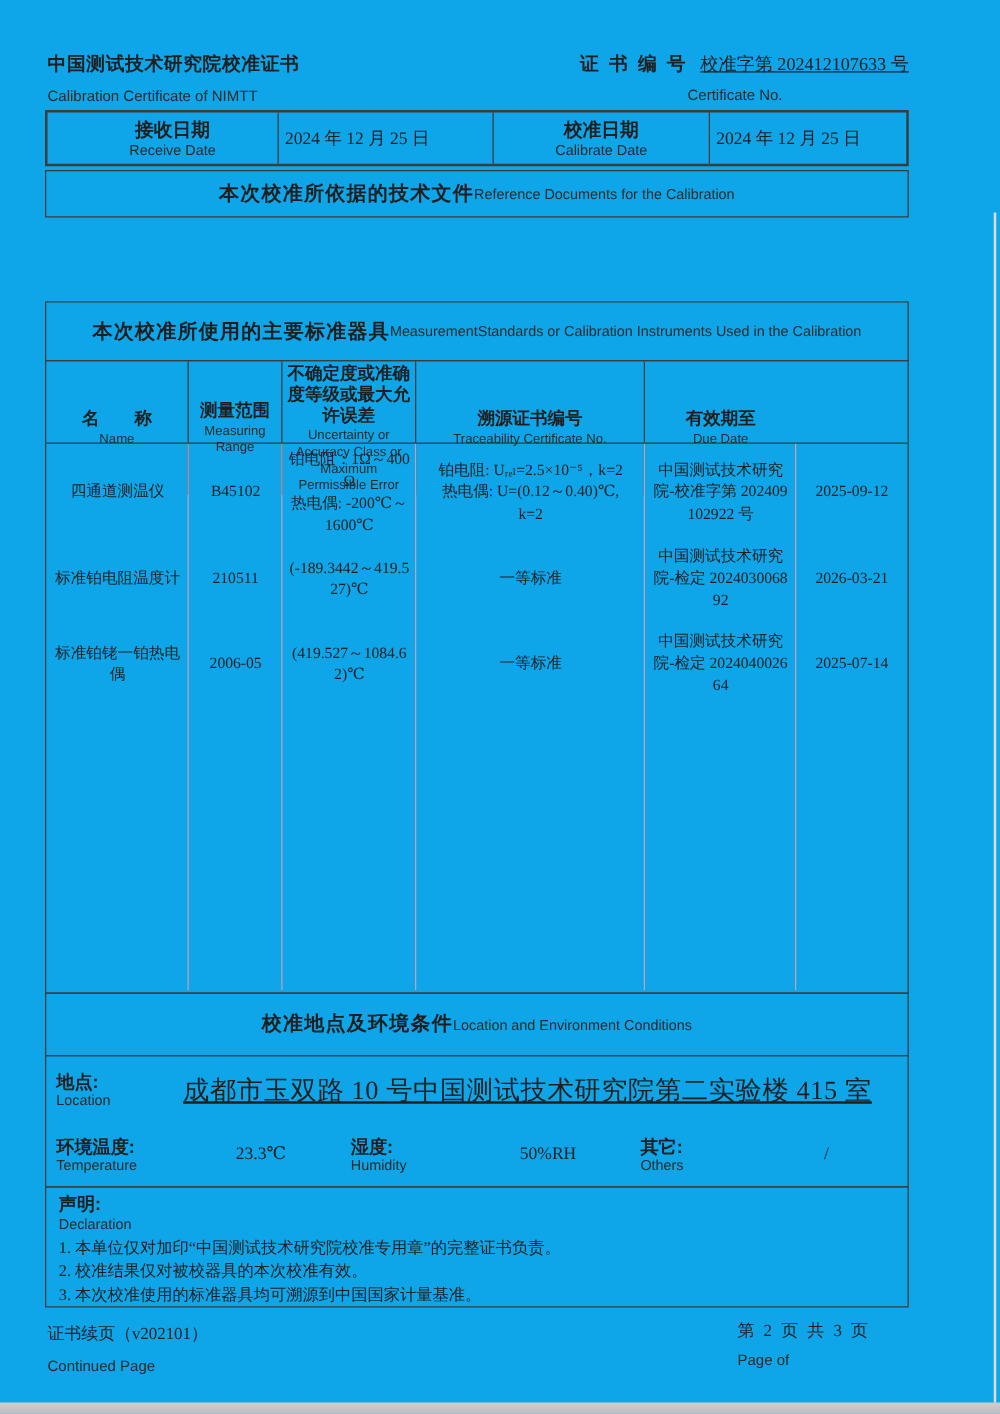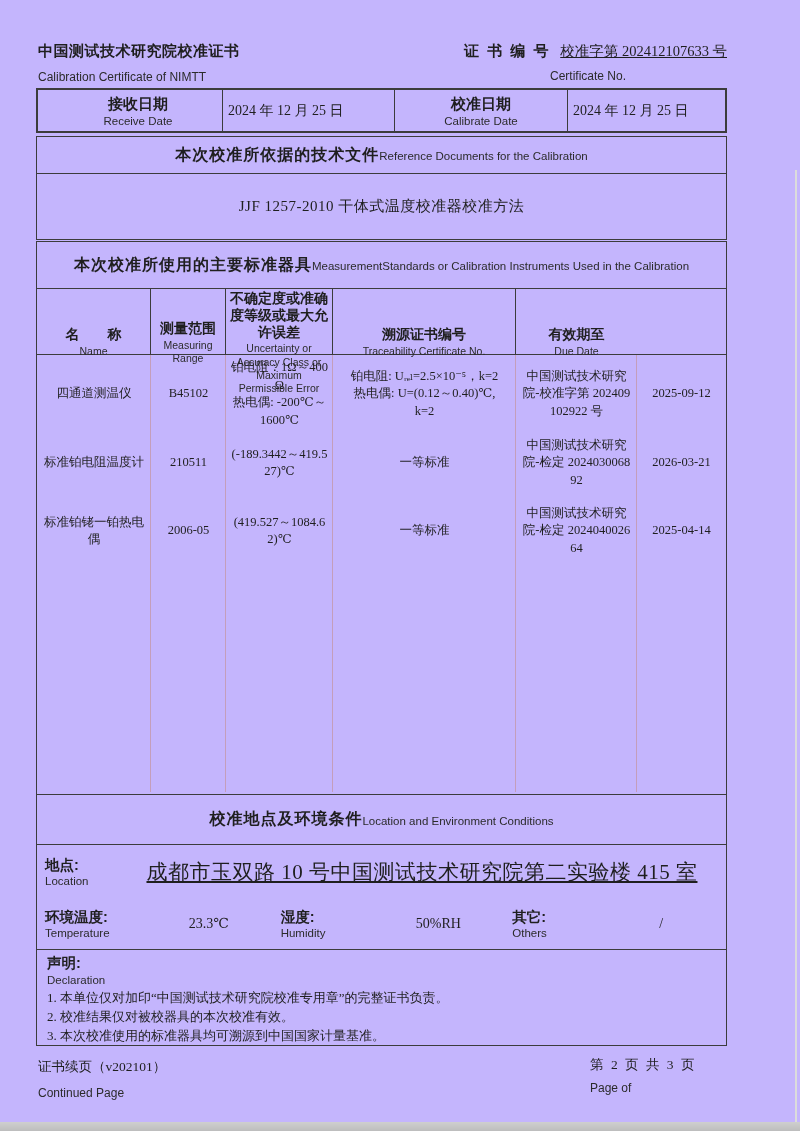--- a/index.html
+++ b/index.html
@@ -1,17 +1,17 @@
 <!DOCTYPE html>
 <html><head>
 <meta charset="utf-8">
 <style>
   html,body{margin:0;padding:0;background:#ffffff;}
   .page{
-    position:relative;width:800px;height:1131px;background:#c4b5fd;
+    position:relative;width:800px;height:1131px;background:#0ea5e9;
     color:#1f1f1f;overflow:hidden;
     font-family:"Liberation Serif","DejaVu Serif",serif;
   }
   .zh-sans{font-family:"Liberation Sans","DejaVu Sans",sans-serif;}
   .en{font-family:"Liberation Sans","DejaVu Sans",sans-serif;color:#2b2b2b;}
   .serif{font-family:"Liberation Serif","DejaVu Serif",serif;text-decoration:underline;}
 
   
   .doc-header{position:absolute;left:38px;top:42px;width:689px;display:flex;justify-content:space-between;}
   .dh-left .t-zh{font-size:15px;font-weight:bold;letter-spacing:.5px;}
@@ -156,21 +156,20 @@
       <div class="zh zh-sans">校准日期</div>
       <div class="en">Calibrate Date</div>
     </div>
     <div class="cell valcell">2024 年 12 月 25 日</div>
   </div>
 
   <div class="band ref-band">
     <div class="zh zh-sans">本次校准所依据的技术文件</div>
     <div class="en">Reference Documents for the Calibration</div>
   </div>
-  <div class="ref-body">JJF 1257-2010 干体式温度校准器校准方法</div>
 
   <div class="band std-band">
     <div class="zh zh-sans">本次校准所使用的主要标准器具</div>
     <div class="en">MeasurementStandards or Calibration Instruments Used in the Calibration</div>
   </div>
 
   <div class="std-table">
     <div class="std-head">
       <div class="hcell">
         <div class="zh zh-sans">名　　称</div>
@@ -225,21 +224,21 @@
         <div class="cell breakall">中国测试技术研究院-检定 202403006892</div>
         <div class="cell">2026-03-21</div>
       </div>
 
       <div class="std-row row3">
         <div class="cell">标准铂铑一铂热电偶</div>
         <div class="cell">2006-05</div>
         <div class="cell breakall">(419.527～1084.62)℃</div>
         <div class="cell">一等标准</div>
         <div class="cell breakall">中国测试技术研究院-检定 202404002664</div>
-        <div class="cell">2025-04-14</div>
+        <div class="cell">2025-07-14</div>
       </div>
     </div>
   </div>
 
   <div class="band loc-band">
     <div class="zh zh-sans">校准地点及环境条件</div>
     <div class="en">Location and Environment Conditions</div>
   </div>
 
   <div class="loc-box">

